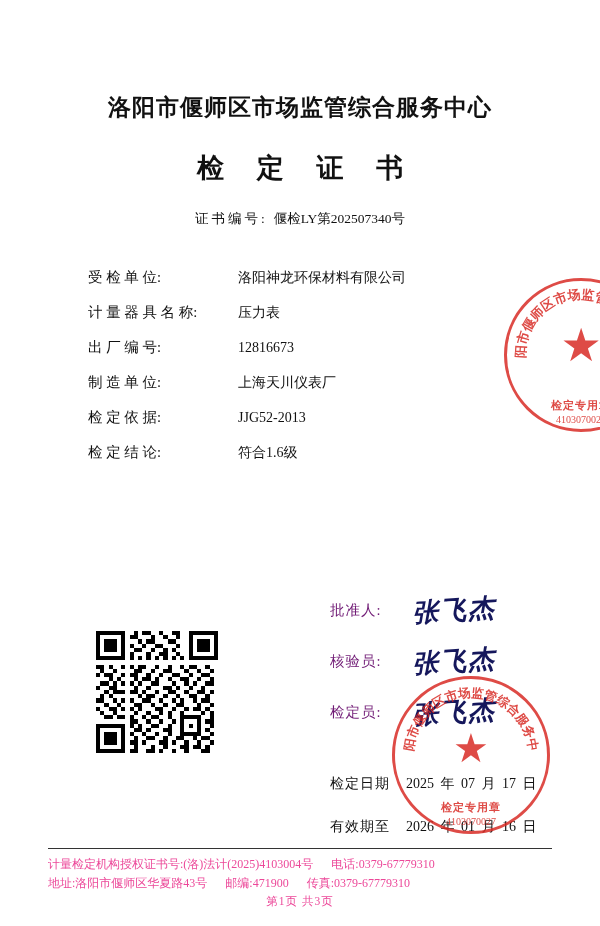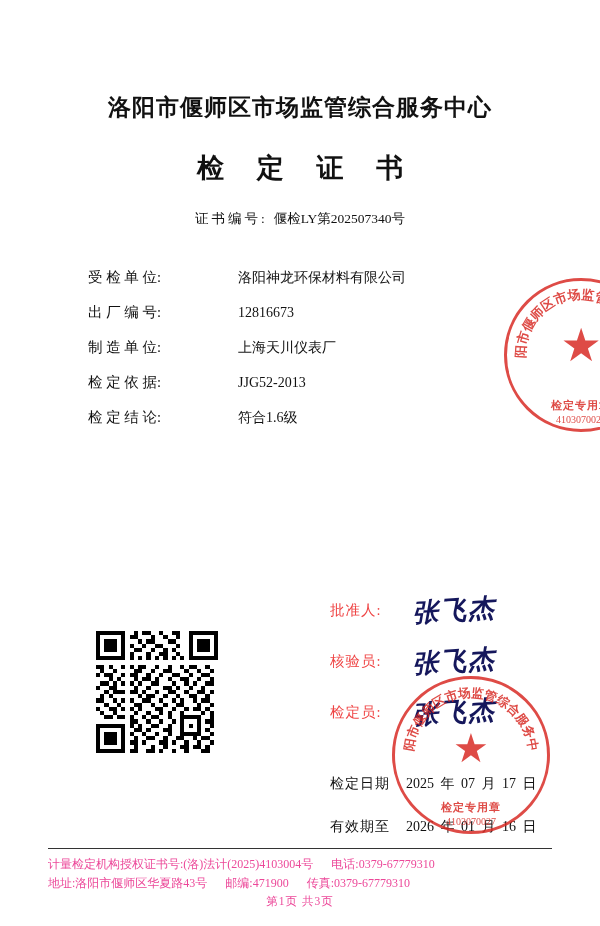--- a/index.html
+++ b/index.html
@@ -101,21 +101,21 @@
   }
   .sig-row {
     display: flex;
     align-items: center;
     height: 51px;
     font-size: 14.5px;
   }
   .sig-label {
     width: 82px;
     flex: 0 0 82px;
-    color: #ef4444;
+    color: #701a75;
     letter-spacing: 1px;
   }
   .sig-name {
     font-family: "Liberation Serif", "DejaVu Serif", serif;
     font-size: 26px;
     color: #15175c;
     font-style: italic;
     font-weight: bold;
     letter-spacing: 2px;
     transform: rotate(-4deg);
@@ -257,20 +257,24 @@
   <div class="doc-title">检 定 证 书</div>
 
   <div class="cert-no-row">
     <span class="cert-no-label">证书编号:</span><span class="cert-no-value">偃检LY第202507340号</span>
   </div>
 
   <div class="fields">
     <div class="field-row">
       <span class="field-label">受 检 单 位:</span>
       <span class="field-value">洛阳神龙环保材料有限公司</span>
+    </div>
+    <div class="field-row">
+      <span class="field-label">计 量 器 具 名 称:</span>
+      <span class="field-value">压力表</span>
     </div>
     <div class="field-row">
       <span class="field-label">出 厂 编 号:</span>
       <span class="field-value">12816673</span>
     </div>
     <div class="field-row">
       <span class="field-label">制 造 单 位:</span>
       <span class="field-value">上海天川仪表厂</span>
     </div>
     <div class="field-row">

